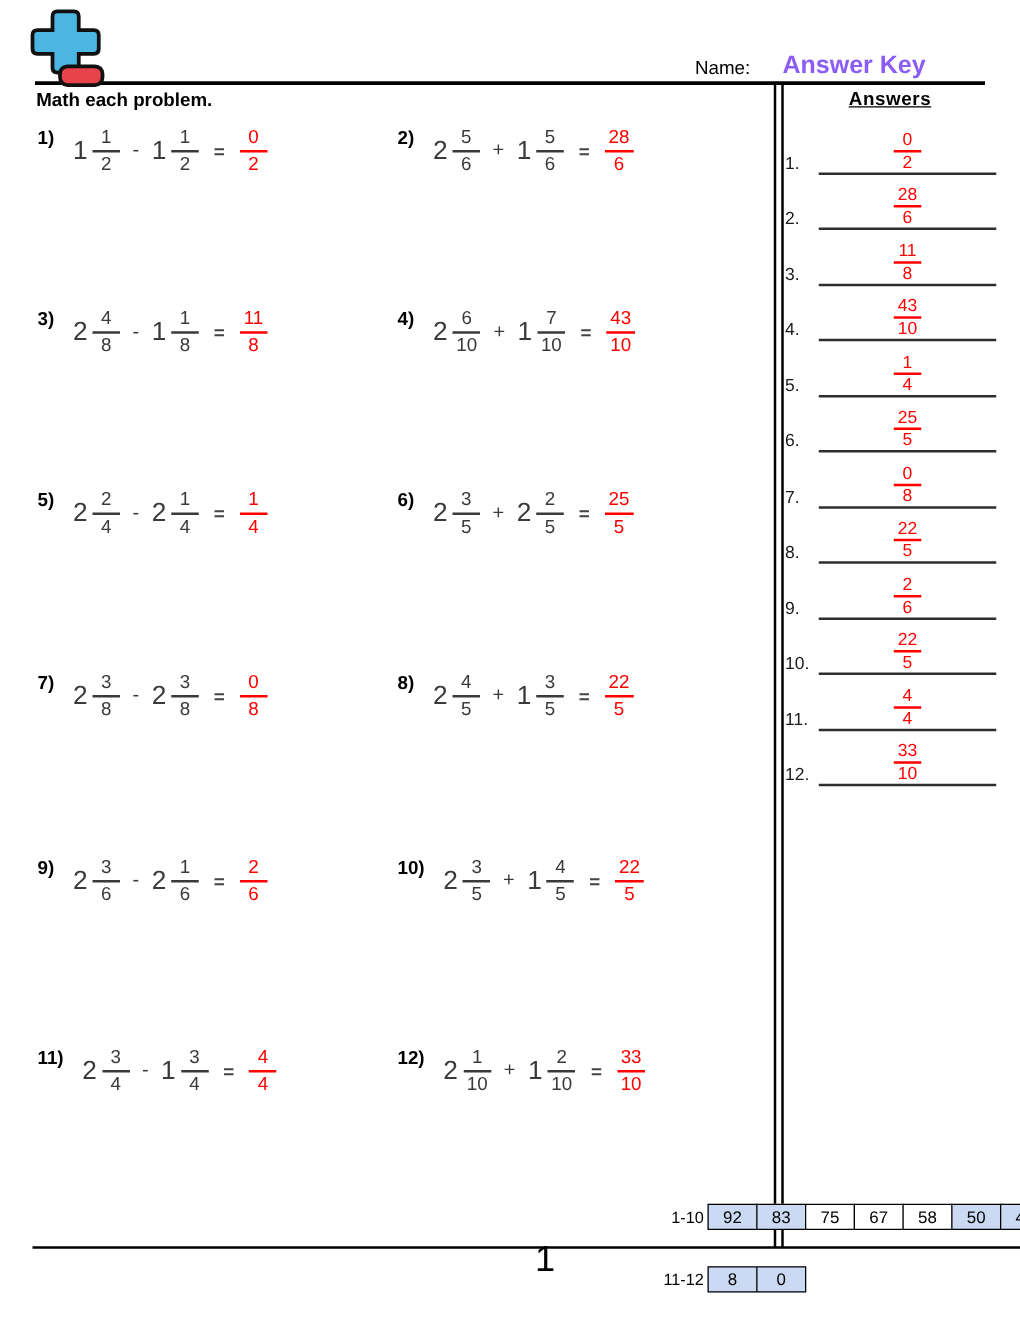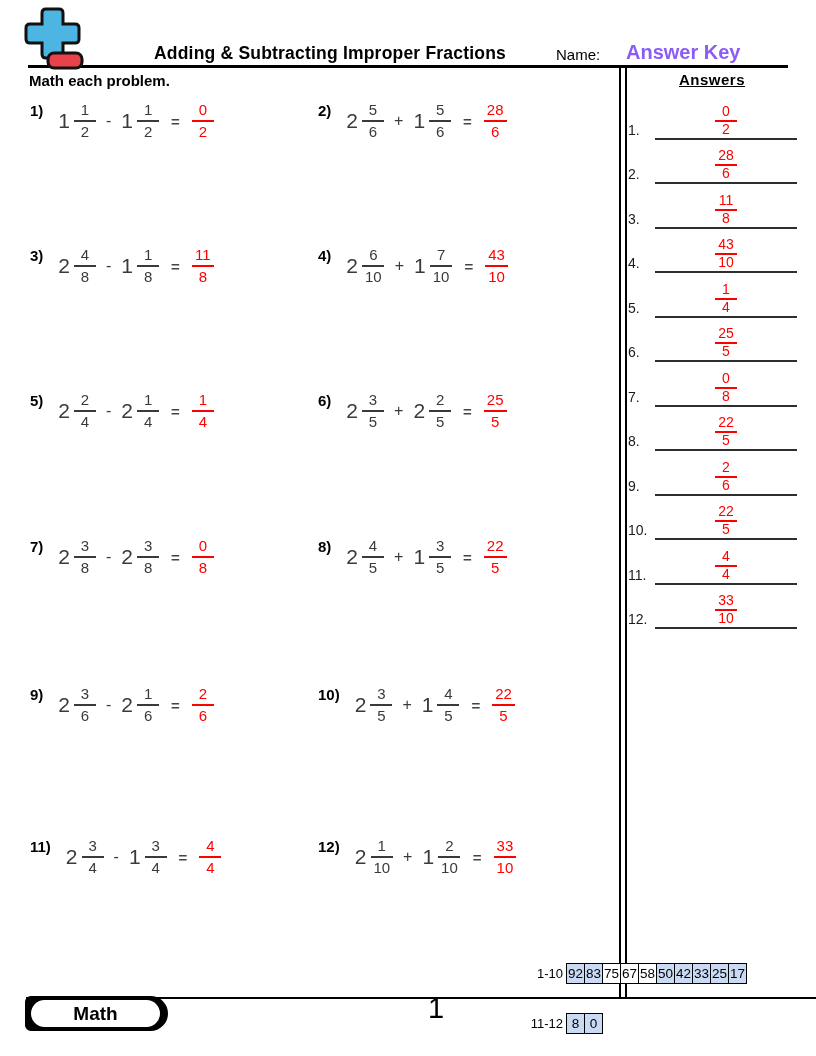--- a/index.html
+++ b/index.html
@@ -46,35 +46,34 @@
   .badge { position:absolute; left:25px; top:996px; width:143px; height:35px; background:#000;
            border-radius:6px 18px 18px 6px; z-index:2; }
   .badge-inner { position:absolute; left:6px; right:8px; top:4px; bottom:4px; background:#fff;
                  border-radius:14px; display:flex; align-items:center; justify-content:center; }
   .badge-inner span { font-size:19px; font-weight:bold; }
   .site-url { position:absolute; left:175px; top:1006px; font-size:16px; }
   .page-num { position:absolute; left:428px; top:992px; font-size:29px; }
   .score-row { position:absolute; left:515px; display:flex; z-index:2; }
   .sr1 { top:963px; } .sr2 { top:1013px; }
   .score-label { width:48px; text-align:right; padding-right:4px; font-size:13px; line-height:21px; }
-  .score-cell { width:19px; height:21px; box-sizing:border-box; border:1px solid #000; margin-left:-1px;
+  .score-cell { width:40px; height:21px; box-sizing:border-box; border:1px solid #000; margin-left:-1px;
                 text-align:center; font-size:13.5px; line-height:19px; background:#fff; }
   .shaded { background:#c9daf2; }
 </style>
 </head>
 <body>
 
 <div class="page">
 
   <svg class="logo" viewBox="0 0 64 66">
     <path d="M24 3 h13 q4 0 4 4 v11 h12 q4 0 4 4 v11 q0 4 -4 4 h-12 v11 q0 4 -4 4 h-13 q-4 0 -4 -4 v-11 h-12 q-4 0 -4 -4 v-11 q0 -4 4 -4 h12 v-11 q0 -4 4 -4 z" fill="#4db5e2" stroke="#111" stroke-width="3"></path>
     <rect x="26" y="47" width="34" height="15" rx="6" fill="#e8434a" stroke="#111" stroke-width="3"></rect>
   </svg>
   <div class="hdr-rule"></div>
-  <div class="title">Adding &amp; Subtracting Improper Fractions</div>
   <div class="name-label">Name:</div>
   <div class="answer-key" style="color:#8b5cf6;">Answer Key</div>
   <div class="instruction">Math each problem.</div>
 
   <div class="divider"></div>
 
   <div class="prow r1">
     <div class="problem p-left">
       <span class="pnum">1)</span>
       <span class="whole">1</span>
@@ -402,25 +401,20 @@
     <div class="answer-entry">
       <span class="anum">12.</span>
       <span class="aline"><span class="frac">
             <span class="fn">33</span>
             <span class="fd">10</span>
           </span></span>
     </div>
   </div>
 
   <div class="ftr-rule"></div>
-  <div class="badge">
-    <div class="badge-inner">
-      <span>Math</span>
-    </div>
-  </div>
   <div class="page-num">1</div>
 
   <div class="score-row sr1">
     <div class="score-label">1-10</div>
     <div class="score-cell shaded">92</div>
     <div class="score-cell shaded">83</div>
     <div class="score-cell">75</div>
     <div class="score-cell">67</div>
     <div class="score-cell">58</div>
     <div class="score-cell shaded">50</div>

